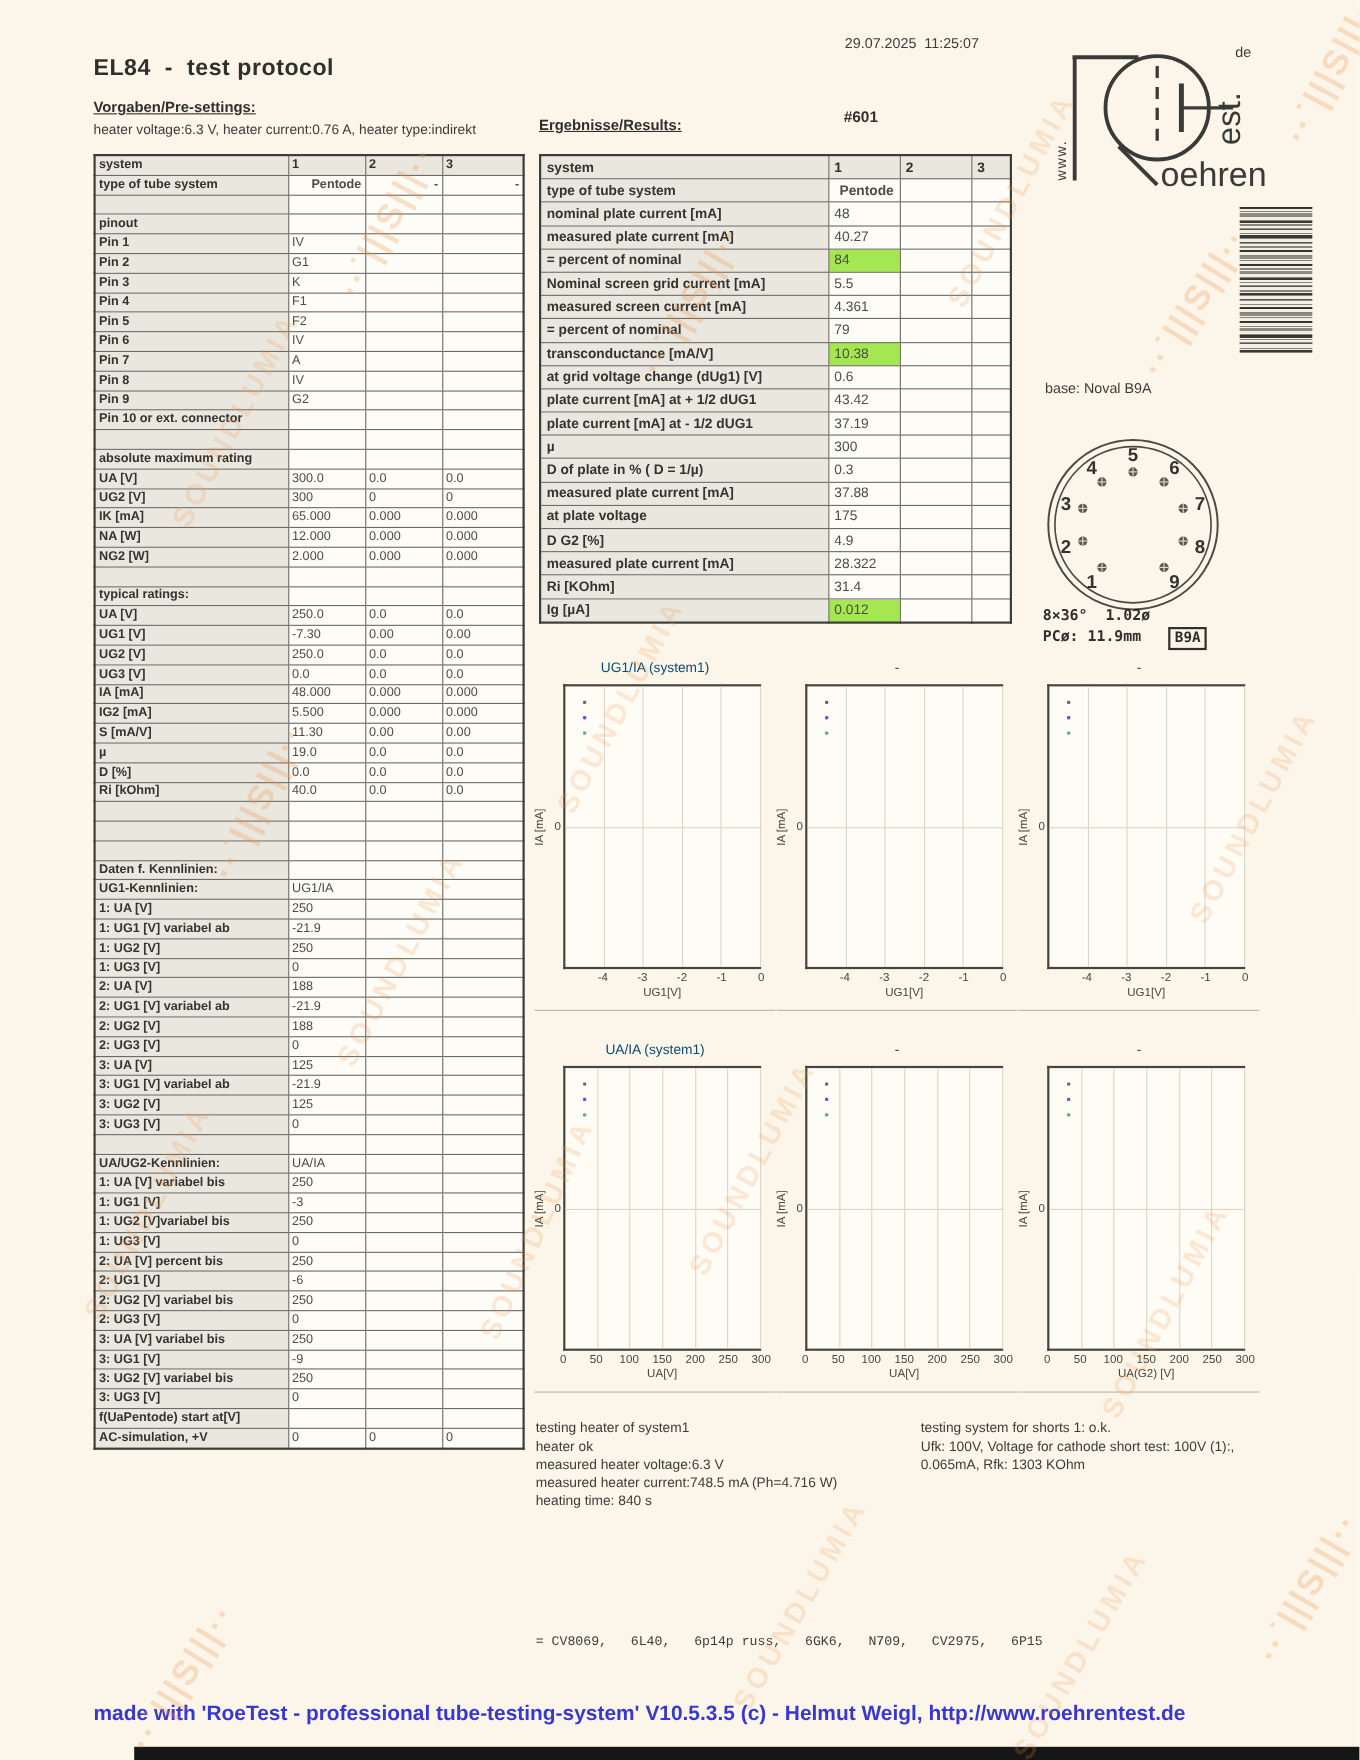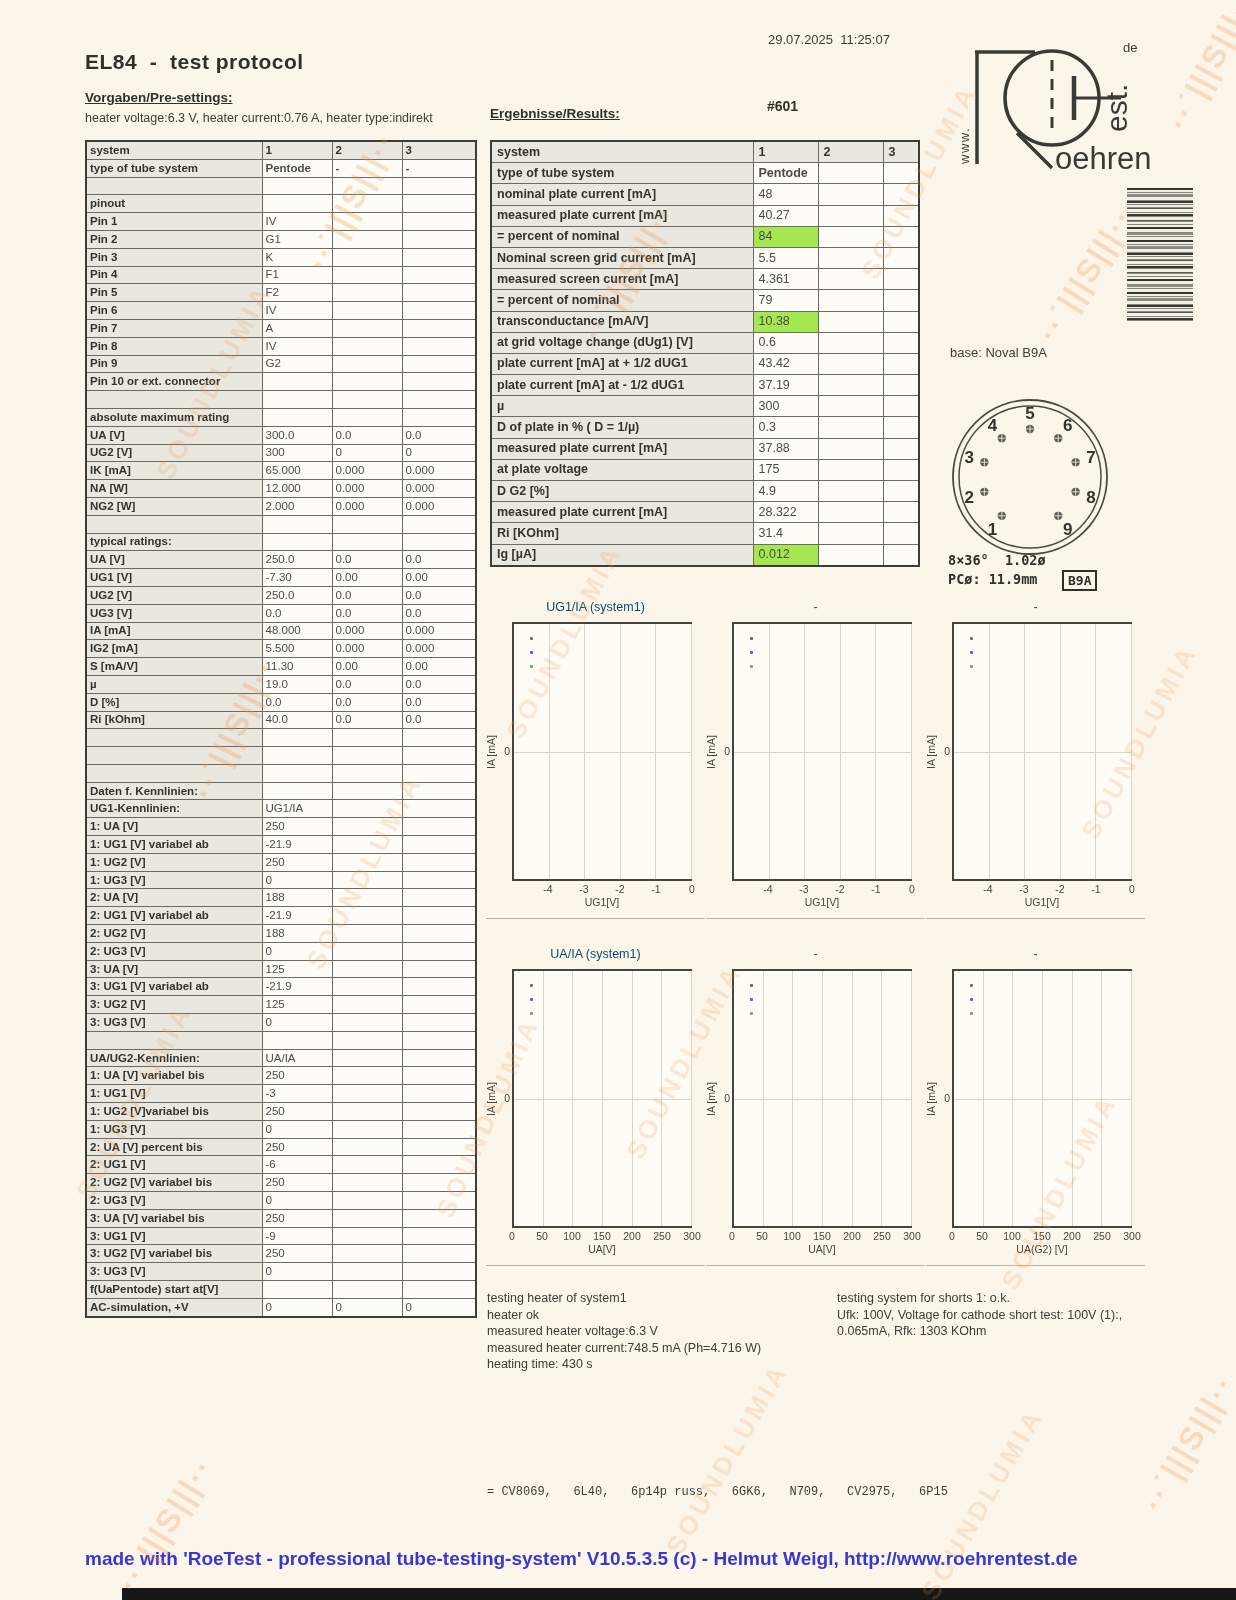--- a/index.html
+++ b/index.html
@@ -17,21 +17,21 @@
 
   
   table.proto{border-collapse:collapse;table-layout:fixed;border:2px solid #3c3c38;background:#fdfcf6;}
   .proto td{border:1px solid #6b6b64;white-space:nowrap;overflow:hidden;vertical-align:middle;}
   .t-left td{height:16.8px;font-size:11.5px;line-height:13px;padding:0 3px;}
   .t-right td{height:20.2px;font-size:12.5px;line-height:15px;padding:0 5px;}
   td.lbl{background:#eae7df;font-weight:700;color:#33332f;}
   td.val{background:#fdfcf6;color:#4c4c46;}
   tr.hdr td{background:#eae7df;font-weight:700;color:#33332f;}
   td.green{background:#a4e751;}
-  td.b{font-weight:700;}
+  td.b{font-weight:700;text-align:right;}
 
   
   #charts{position:absolute;left:486px;top:594px;width:662px;z-index:2;}
   .chart-row{display:flex;}
   .chart-row + .chart-row{margin-top:22px;}
   .chart-cell{width:219px;margin-right:1px;padding-bottom:8px;border-bottom:1px solid #b9b5a9;}
   .c-title{height:22px;padding-top:6px;text-align:center;font-size:12.5px;color:#0c4a6e;}
   .c-body{display:flex;}
   .c-yaxis{width:26px;position:relative;}
   .c-ylabel{position:absolute;left:-12px;top:50%;transform:translateY(-50%) rotate(-90deg);
@@ -893,21 +893,21 @@
           </div>
           <div class="c-xlabel">UA(G2) [V]</div>
         </div>
       </div>
     </div>
 
   <div class="note" style="left:487px;top:1290px;">testing heater of system1
 heater ok
 measured heater voltage:6.3 V
 measured heater current:748.5 mA (Ph=4.716 W)
-heating time: 430 s</div>
+heating time: 840 s</div>
   <div class="note" style="left:837px;top:1290px;">testing system for shorts 1: o.k.
 Ufk: 100V, Voltage for cathode short test: 100V (1):,
 0.065mA, Rfk: 1303 KOhm</div>
   <div class="equiv pre" style="left:487px;top:1485px;">= CV8069,   6L40,   6p14p russ,   6GK6,   N709,   CV2975,   6P15</div>
 
   <div class="footer-line">made with 'RoeTest - professional tube-testing-system' V10.5.3.5 (c) - Helmut Weigl, http://www.roehrentest.de</div>
   <div class="bottom-bar"></div>
 
   <div id="wm-layer">
       <div class="wm wm-g" style="left: 300px; top: 260px; transform: rotate(-62deg);">··˙|||S|||··</div>

